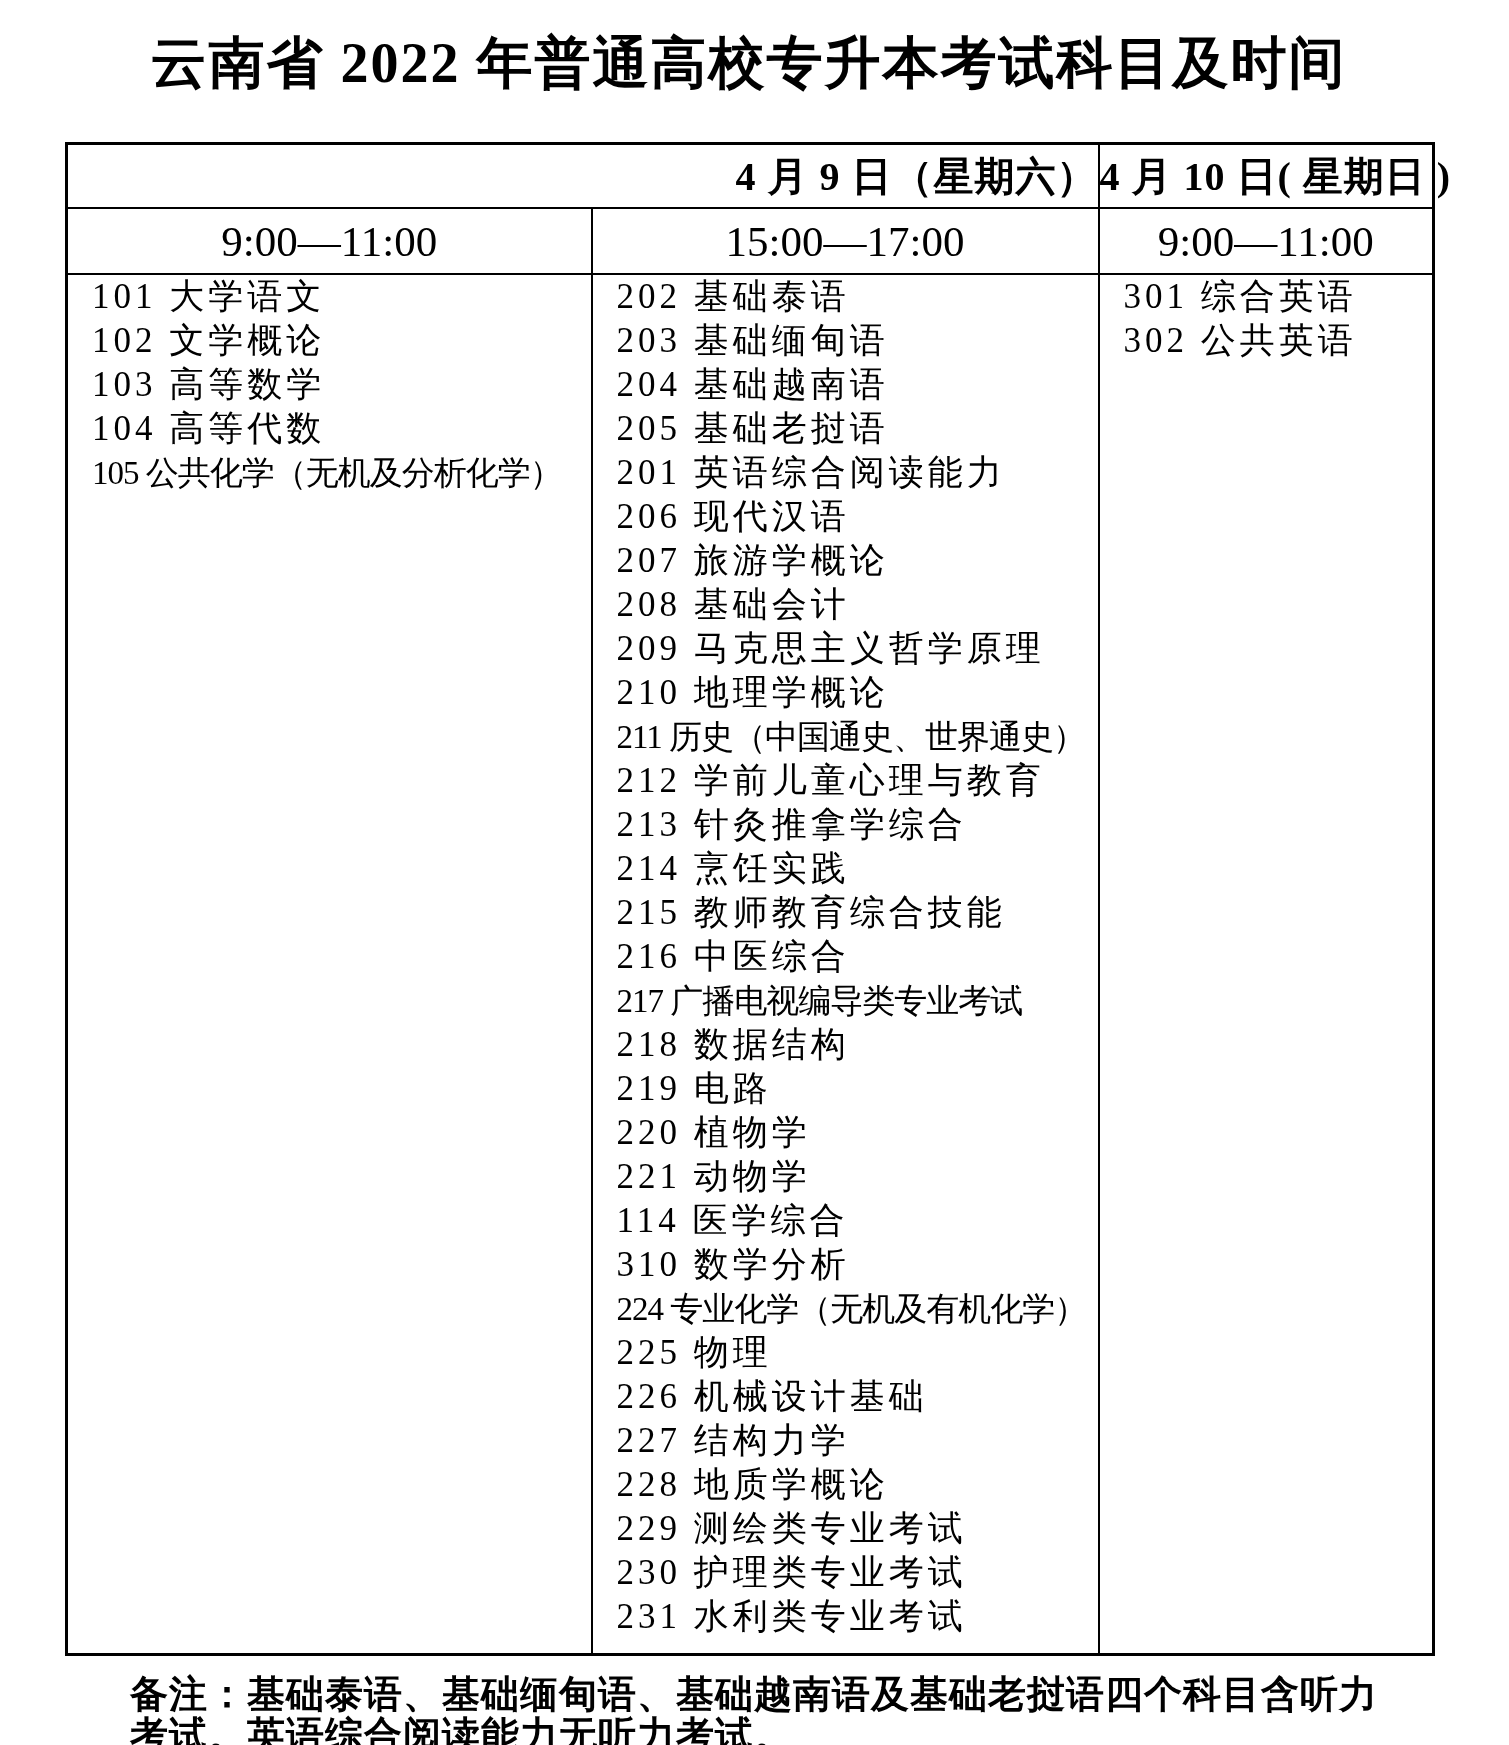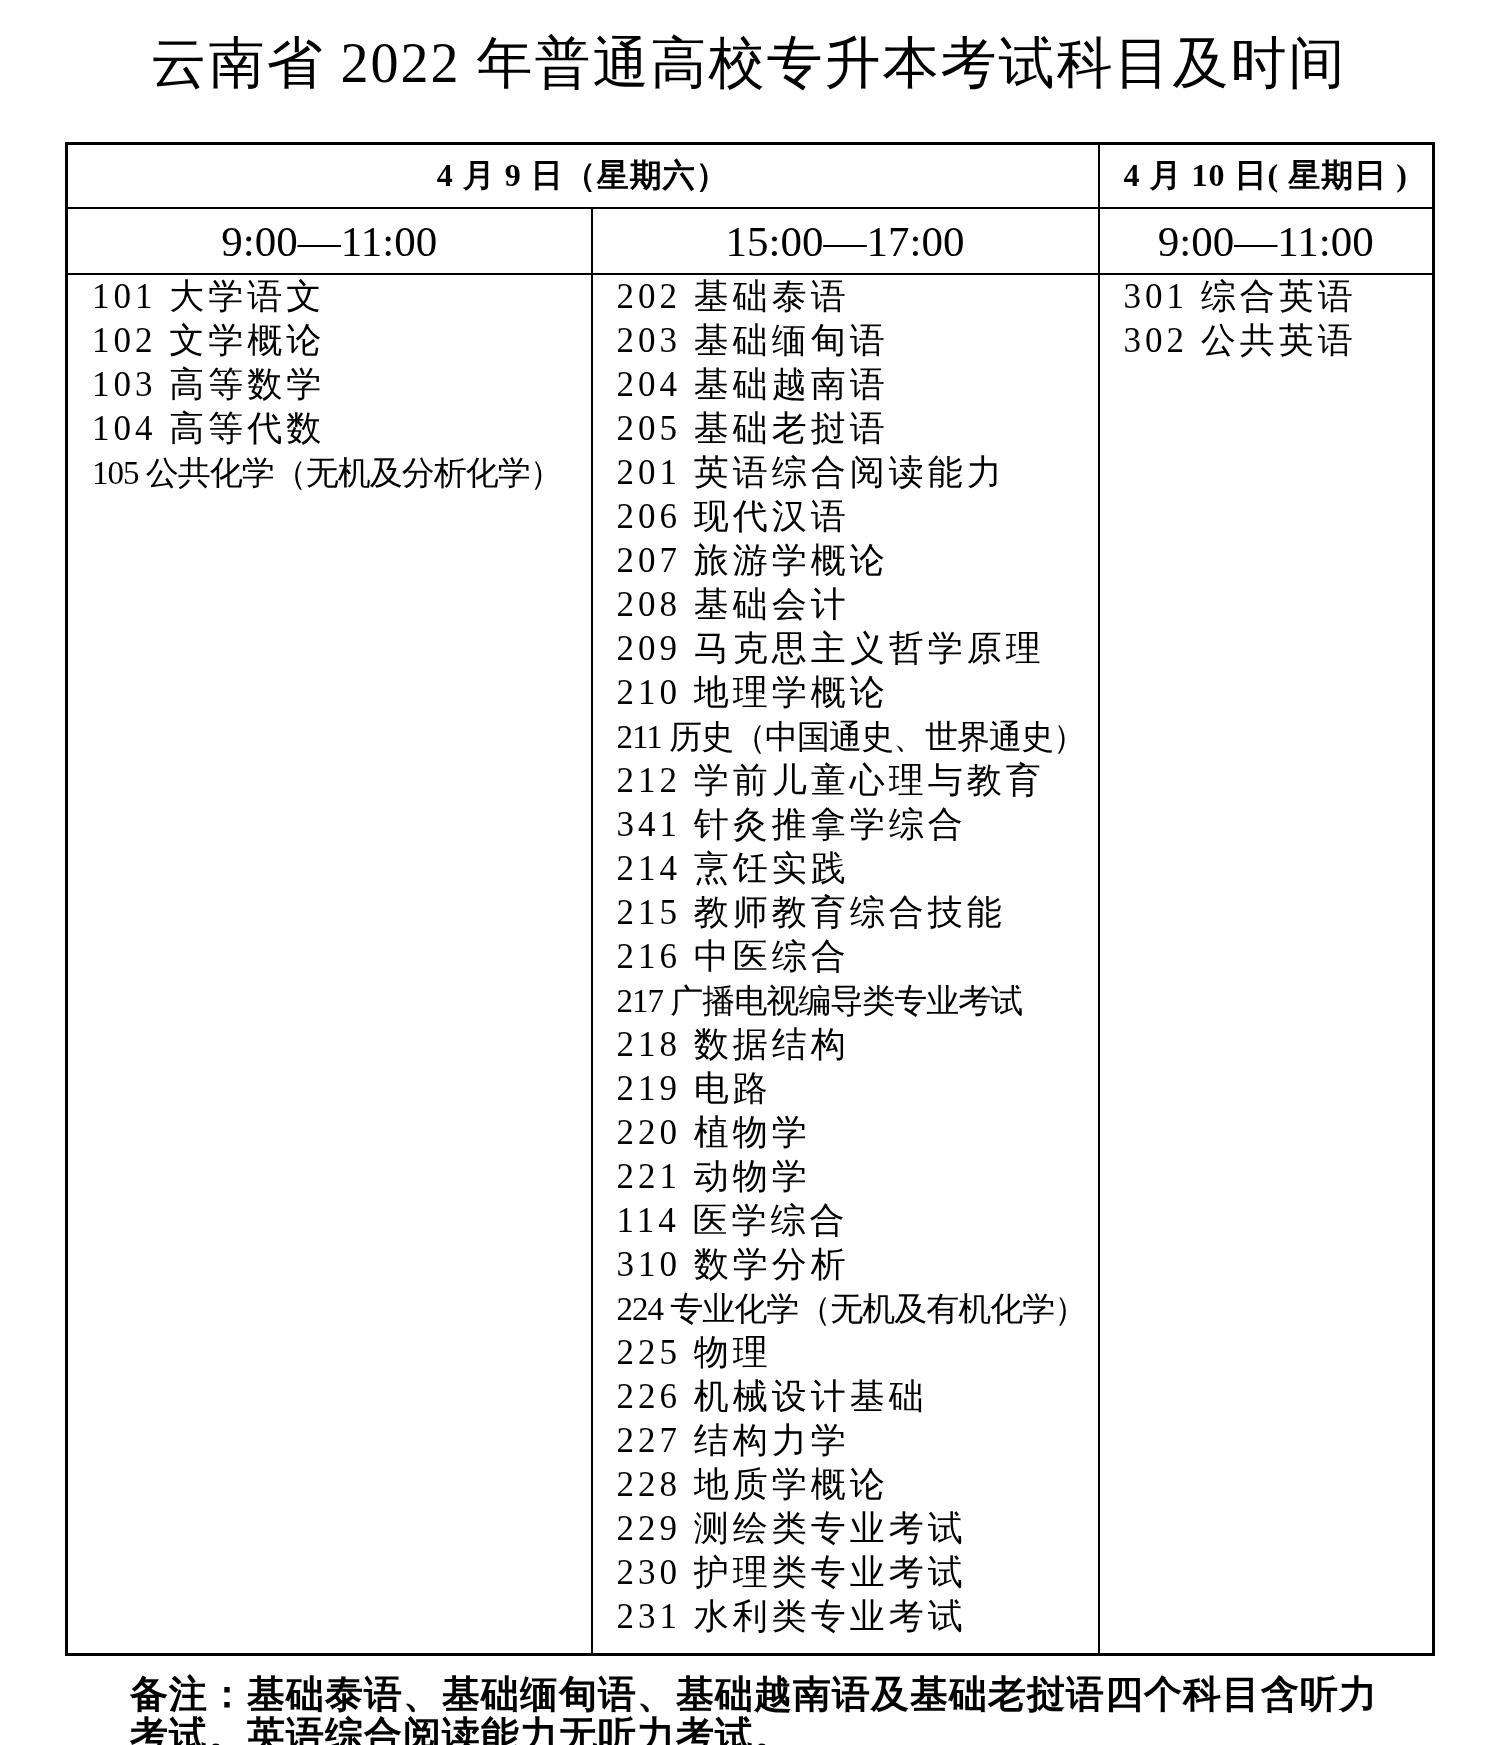--- a/index.html
+++ b/index.html
@@ -12,42 +12,42 @@
     font-family: "Liberation Serif", "DejaVu Serif", serif;
     overflow: hidden;
   }
   .page-title {
     position: absolute;
     top: 26px;
     left: 65px;
     width: 1367px;
     text-align: center;
     font-size: 56px;
-    font-weight: normal;
+    font-weight: bold;
     letter-spacing: 2px;
     white-space: nowrap;
   }
   table.exam-table {
     position: absolute;
     top: 142px;
     left: 65px;
     width: 1367px;
     border-collapse: collapse;
     table-layout: fixed;
     border: 3px solid #000;
   }
   table.exam-table td {
     border: 2px solid #000;
     padding: 0;
   }
   .day-header {
     height: 62px;
-    text-align: center;
+    text-align: right;
     vertical-align: middle;
-    font-size: 32px;
+    font-size: 40px;
     font-weight: bold;
     letter-spacing: 1px;
     white-space: nowrap;
   }
   .time-header {
     height: 64px;
     text-align: center;
     vertical-align: middle;
     font-size: 43px;
     white-space: nowrap;
@@ -119,21 +119,21 @@
           <div class="subject-item">204 基础越南语</div>
           <div class="subject-item">205 基础老挝语</div>
           <div class="subject-item">201 英语综合阅读能力</div>
           <div class="subject-item">206 现代汉语</div>
           <div class="subject-item">207 旅游学概论</div>
           <div class="subject-item">208 基础会计</div>
           <div class="subject-item">209 马克思主义哲学原理</div>
           <div class="subject-item">210 地理学概论</div>
           <div class="subject-item tight">211 历史（中国通史、世界通史）</div>
           <div class="subject-item">212 学前儿童心理与教育</div>
-          <div class="subject-item">341 针灸推拿学综合</div>
+          <div class="subject-item">213 针灸推拿学综合</div>
           <div class="subject-item">214 烹饪实践</div>
           <div class="subject-item">215 教师教育综合技能</div>
           <div class="subject-item">216 中医综合</div>
           <div class="subject-item tight">217 广播电视编导类专业考试</div>
           <div class="subject-item">218 数据结构</div>
           <div class="subject-item">219 电路</div>
           <div class="subject-item">220 植物学</div>
           <div class="subject-item">221 动物学</div>
           <div class="subject-item">114 医学综合</div>
           <div class="subject-item">310 数学分析</div>

